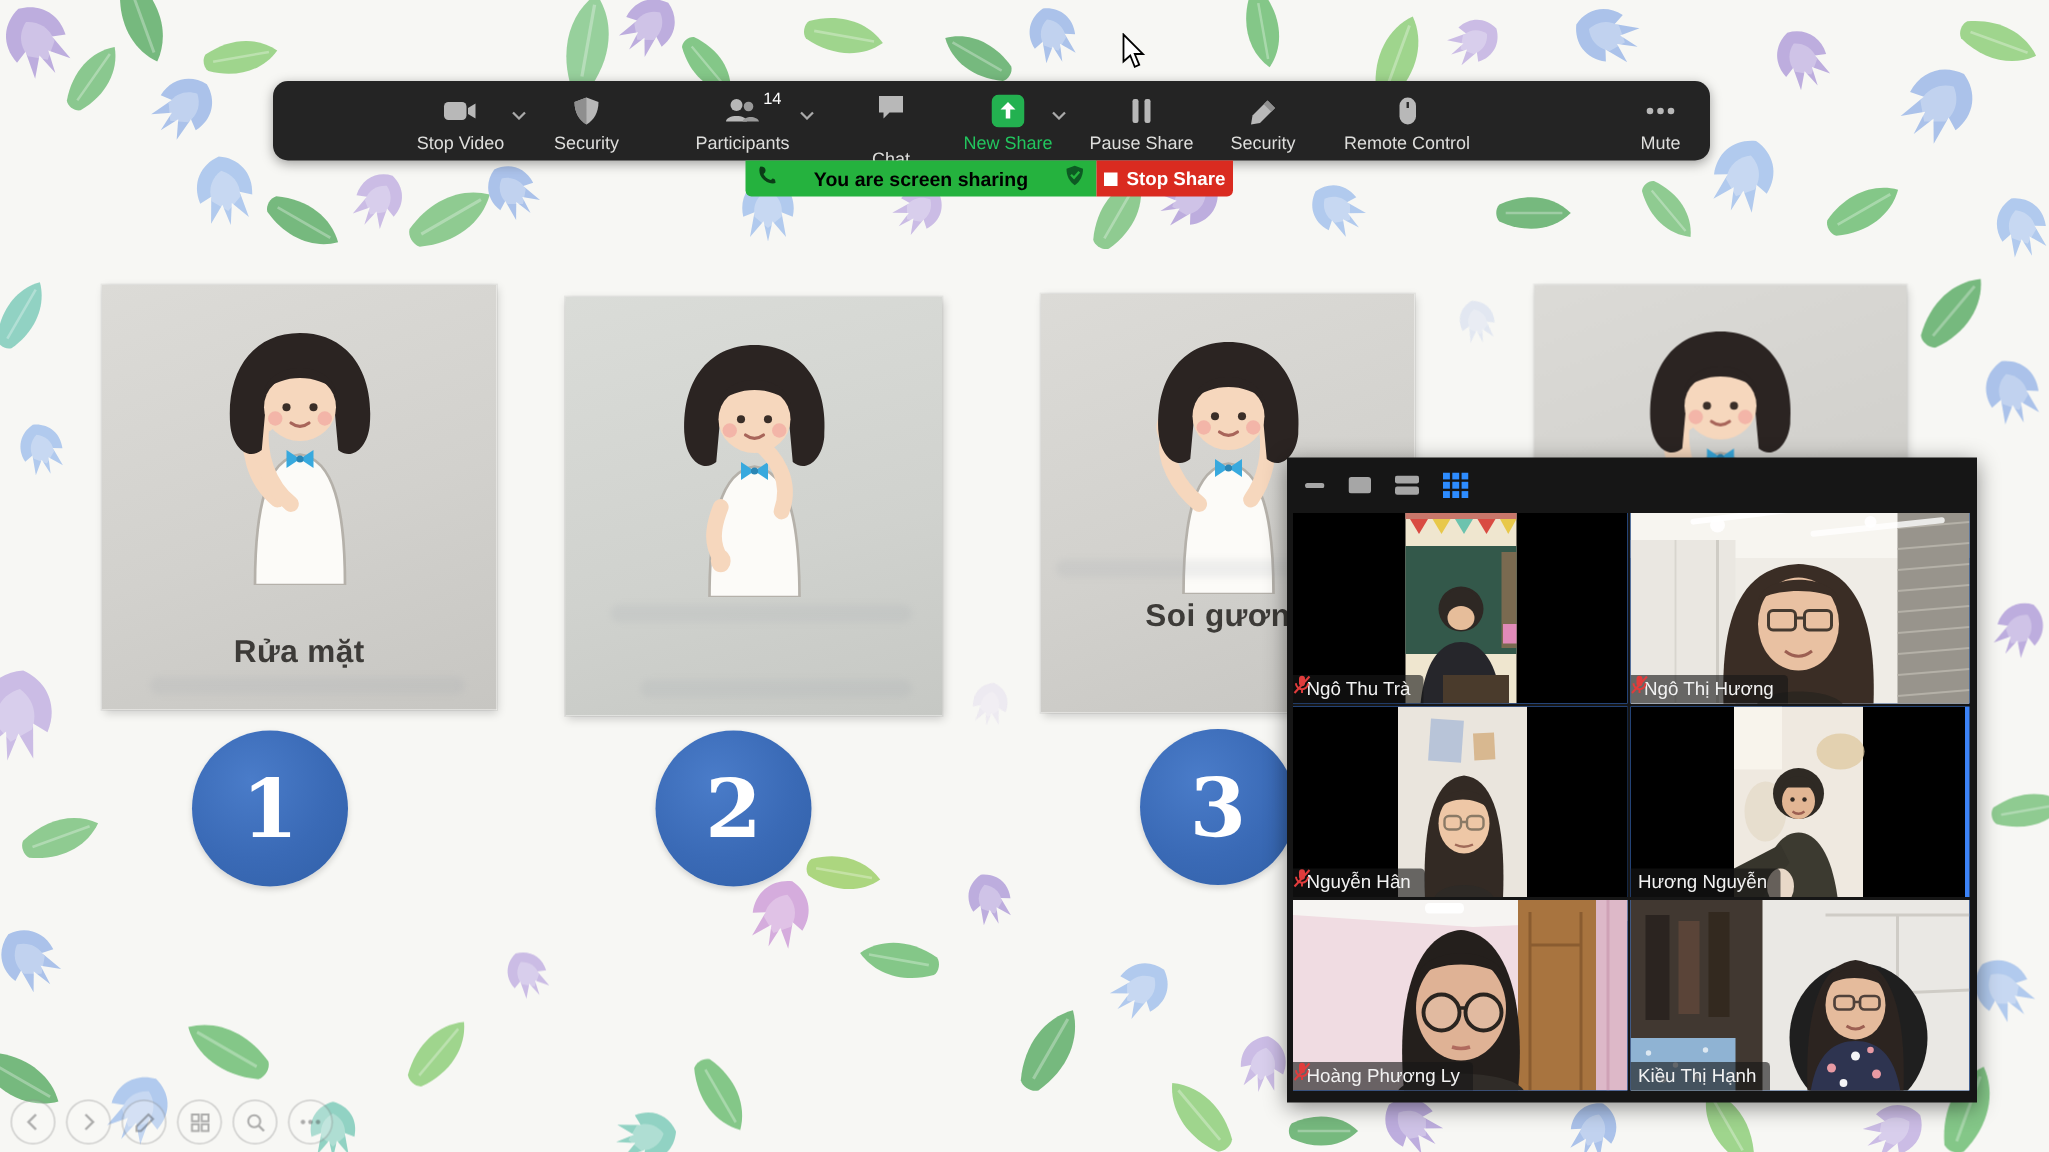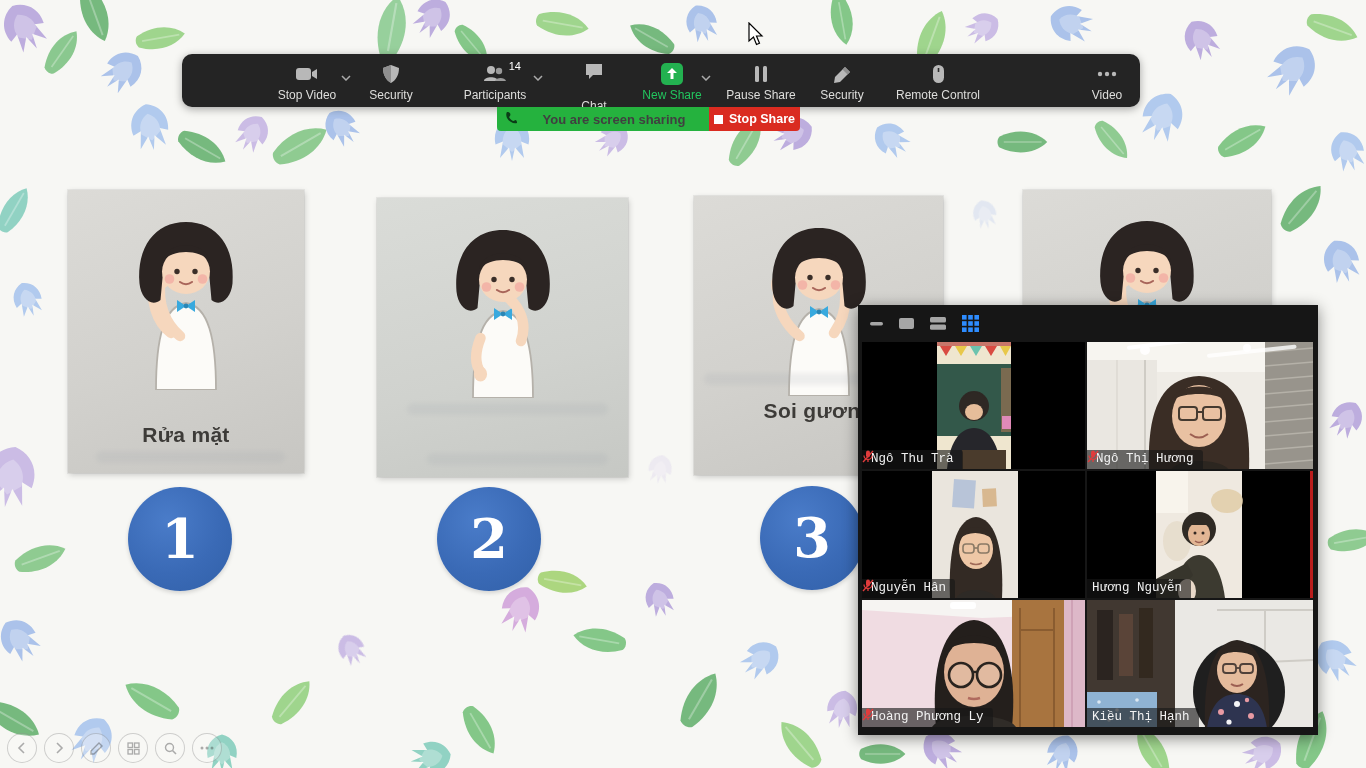--- a/index.html
+++ b/index.html
@@ -25,31 +25,31 @@
   .tb-item{position:absolute;top:0;height:100%;width:96px;transform:translateX(-50%);display:flex;flex-direction:column;align-items:center;justify-content:flex-start;padding-top:8px;box-sizing:border-box;cursor:pointer;}
   .tb-item .ticon{height:24px;display:flex;align-items:center;justify-content:center;}
   .tb-item .tlabel{font-size:12px;color:#dededc;margin-top:2px;white-space:nowrap;}
   .tb-item.green .tlabel{color:#22c55e;}
   .tb-chevron{position:absolute;top:13px;}
   .tb-badge{position:absolute;top:6px;font-size:11px;color:#fff;}
 
   
   .banner{position:absolute;top:107px;z-index:21;height:24px;display:flex;align-items:center;}
   .banner-green{left:497px;width:234px;background:#25b23e;border-bottom-left-radius:4px;justify-content:space-between;padding:0 8px;box-sizing:border-box;}
-  .banner-green .btext{color:#404040;font-weight:bold;font-size:13px;}
-  .banner-red{left:709px;width:91px;background:#da2b20;border-bottom-right-radius:4px;justify-content:center;gap:6px;cursor:pointer;}
+  .banner-green .btext{color:#000000;font-weight:bold;font-size:13px;}
+  .banner-red{left:731px;width:91px;background:#da2b20;border-bottom-right-radius:4px;justify-content:center;gap:6px;cursor:pointer;}
   .banner-red .btext{color:#fff;font-weight:bold;font-size:12.5px;}
   .stopsq{width:9px;height:9px;background:#fff;}
 
   
   .panel{position:absolute;left:858px;top:305px;width:460px;height:430px;background:#161616;z-index:15;box-shadow:0 3px 14px rgba(0,0,0,.45);}
   .panel-header{position:absolute;left:0;top:0;right:0;height:37px;display:flex;align-items:center;gap:16px;padding-left:12px;}
   .phicon{cursor:pointer;display:flex;align-items:center;}
   .tiles{position:absolute;left:4px;top:37px;width:451px;height:386px;display:grid;grid-template-columns:223px 226px;grid-auto-rows:127px;gap:2px;}
-  .tile{position:relative;background:#b91c1c;overflow:hidden;font-family:Liberation Mono, monospace;}
+  .tile{position:relative;background:#3b82f6;overflow:hidden;}
   .tile svg{position:absolute;inset:0;}
   .namebar{position:absolute;left:0;bottom:0;display:flex;align-items:center;gap:4px;background:rgba(22,22,22,.62);padding:2px 9px 3px 5px;border-top-right-radius:3px;z-index:3;}
   .namebar .pname{color:#f2f2f2;font-size:12.5px;white-space:nowrap;}
 
   
   .slidectl{position:absolute;left:7px;top:733px;display:flex;gap:7px;z-index:5;opacity:.55;}
   .sbtn{width:30px;height:30px;border-radius:50%;background:rgba(250,250,250,.45);border:1.5px solid rgba(110,110,110,.55);display:flex;align-items:center;justify-content:center;cursor:pointer;box-sizing:border-box;}
 
   .cursor{position:absolute;left:748px;top:22px;z-index:40;}
 </style>
@@ -180,21 +180,21 @@
 
       <g id="arms3">
         <path d="M60,78 C73,60 68,32 54,22" stroke="#f6d7bd" stroke-width="7" fill="none" stroke-linecap="round"></path>
         <ellipse cx="53" cy="19" rx="6" ry="4.5" fill="#f6d7bd"></ellipse>
         <path d="M37,80 C27,72 21,60 23,50" stroke="#f6d7bd" stroke-width="7" fill="none" stroke-linecap="round"></path>
         <ellipse cx="23" cy="46" rx="5" ry="7.5" fill="#f6d7bd"></ellipse>
       </g>
     </defs>
   </svg>
 
-  <div class="card" style="left:68px;top:190px;width:236px;height:283px;">
+  <div class="card" style="left:68px;top:190px;width:263px;height:283px;">
     <svg class="girl" width="150" height="180" viewBox="0 0 100 120">
       <use href="#girl-body"></use>
         <use href="#arms1"></use>
         <use href="#girl-head"></use>
     </svg>
     <div class="bleed" style="bottom:10px;"></div>
     <div class="caption" style="bottom:26px;">Rửa mặt</div>
   </div>
 
   <div class="card" style="left:377px;top:198px;width:251px;height:279px;background:linear-gradient(165deg,#dadcd8 0%,#d0d2ce 60%,#c6c8c4 100%);">
@@ -331,21 +331,21 @@
 
 
     <div class="tb-item" style="left:925px;">
       <span class="ticon">
         <svg width="20" height="6" viewBox="0 0 20 6">
             <circle cx="3" cy="3" r="2.2" fill="#b8b8b8"></circle>
             <circle cx="10" cy="3" r="2.2" fill="#b8b8b8"></circle>
             <circle cx="17" cy="3" r="2.2" fill="#b8b8b8"></circle>
           </svg>
       </span>
-      <span class="tlabel">Video</span>
+      <span class="tlabel">Mute</span>
     </div>
   </div>
 
   <div class="banner banner-green">
     <span>
       <svg width="13" height="13" viewBox="0 0 13 13">
           <path d="M2,1 C5,1 6,3 5,5 L4,6 C5,8 7,10 9,10 L10,9 C12,9 12,11 12,12 C9,13 4,11 2,7 C1,5 1,2 2,1 Z" fill="#0b3d17"></path>
         </svg>
     </span>
     <span class="btext">You are screen sharing</span>

